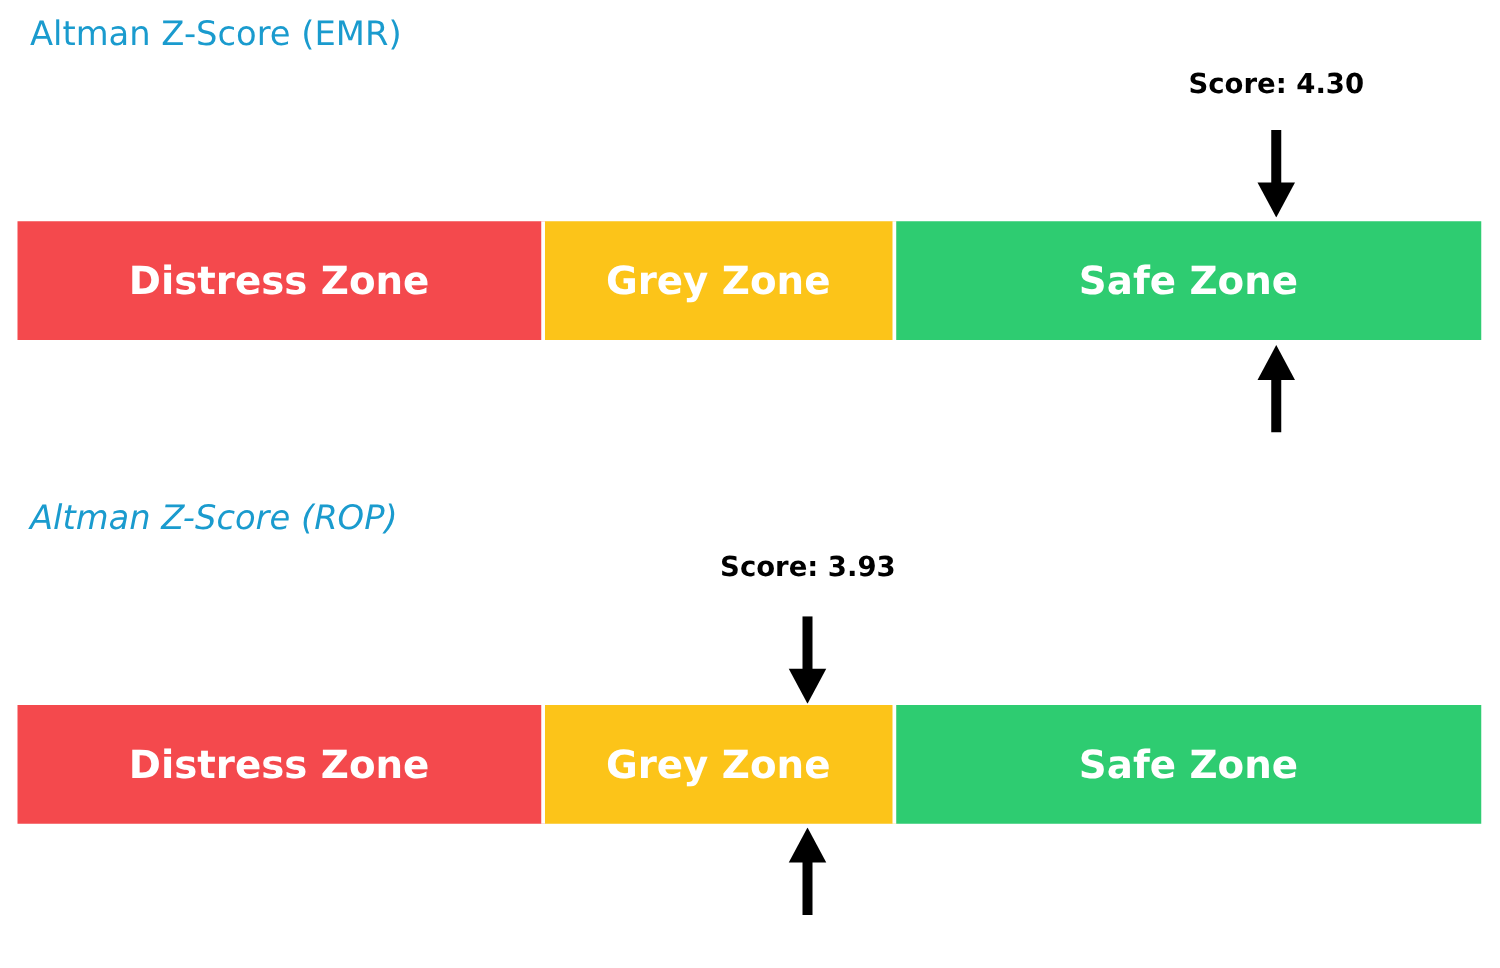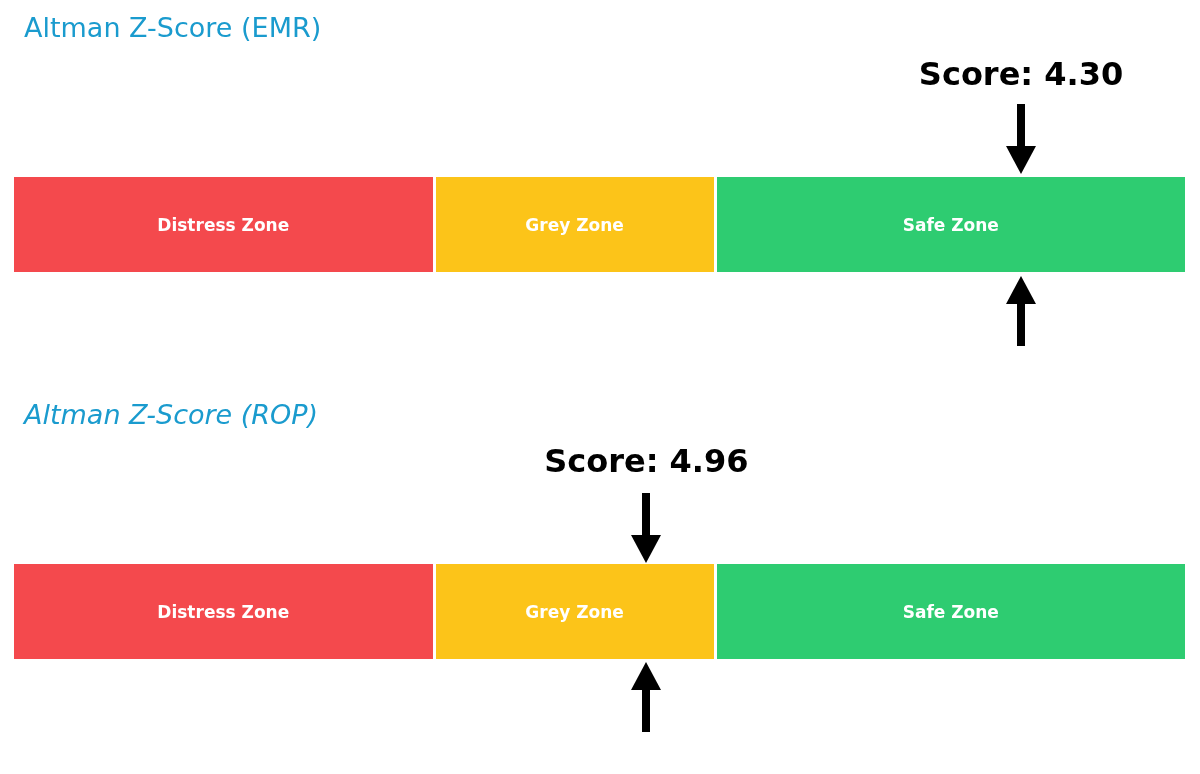--- a/index.html
+++ b/index.html
@@ -18,21 +18,21 @@
     text-align: left;
     font-size: 27px;
     font-weight: 400;
     color: var(--title-color, #1a9bce);
     padding-left: 24px;
   }
   .score-label {
     position: absolute;
     transform: translateX(-50%);
     white-space: nowrap;
-    font-size: 32px;
+    font-size: 22px;
     font-weight: 700;
     color: var(--score-color, #000000);
   }
   .arrow {
     position: absolute;
     transform: translateX(-50%);
     width: 32px;
     height: 70px;
   }
   .arrow svg { display: block; }
@@ -45,21 +45,21 @@
   }
   .zone {
     height: 100%;
     box-sizing: border-box;
     display: flex;
     align-items: center;
     justify-content: center;
   }
   .zone.gap-right { border-right: 3px solid var(--bg, #ffffff); }
   .zone-label {
-    font-size: 17px;
+    font-size: 31px;
     font-weight: 700;
     color: var(--zone-label-color, #ffffff);
     white-space: nowrap;
     text-align: right;
   }
   
   .chart-1 .chart-title { top: 12px; }
   .chart-1 .score-label { top: 55px; }
   .chart-1 .arrow-down  { top: 104px; }
   .chart-1 .bar         { top: 177px; }
@@ -102,21 +102,21 @@
     <div class="arrow arrow-up at-score" style="left: 1021.06px;">
       <svg width="32" height="70" viewBox="0 0 32 70" aria-hidden="true">
         <polygon points="16,0 1,28 31,28" class="arrow-fill" fill="#000000"></polygon>
         <rect x="12" y="26" width="8" height="44" class="arrow-fill" fill="#000000"></rect>
       </svg>
     </div>
   </div>
 
   <div class="chart chart-2">
     <div class="chart-title">Altman Z-Score (ROP)</div>
-    <div class="score-label at-score" style="left: 646.34px;">Score: 4.96</div>
+    <div class="score-label at-score" style="left: 646.34px;">Score: 3.93</div>
 
     <div class="arrow arrow-down at-score" style="left: 646.34px;">
       <svg width="32" height="70" viewBox="0 0 32 70" aria-hidden="true">
         <rect x="12" y="0" width="8" height="44" class="arrow-fill" fill="#000000"></rect>
         <polygon points="1,42 31,42 16,70" class="arrow-fill" fill="#000000"></polygon>
       </svg>
     </div>
 
     <div class="bar">
       <div class="zone gap-right" style="width: 36%; background: rgb(244, 73, 77);">

